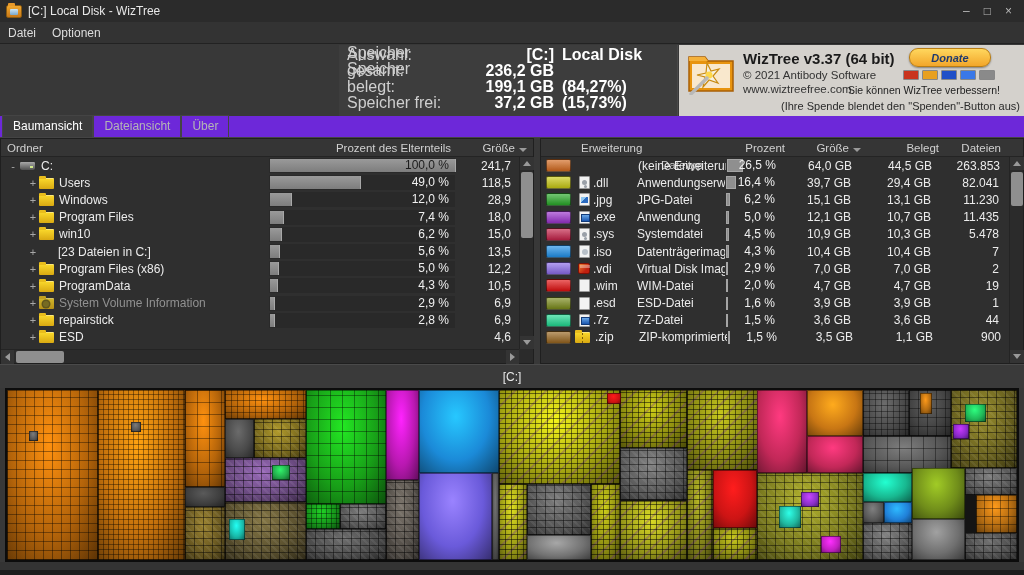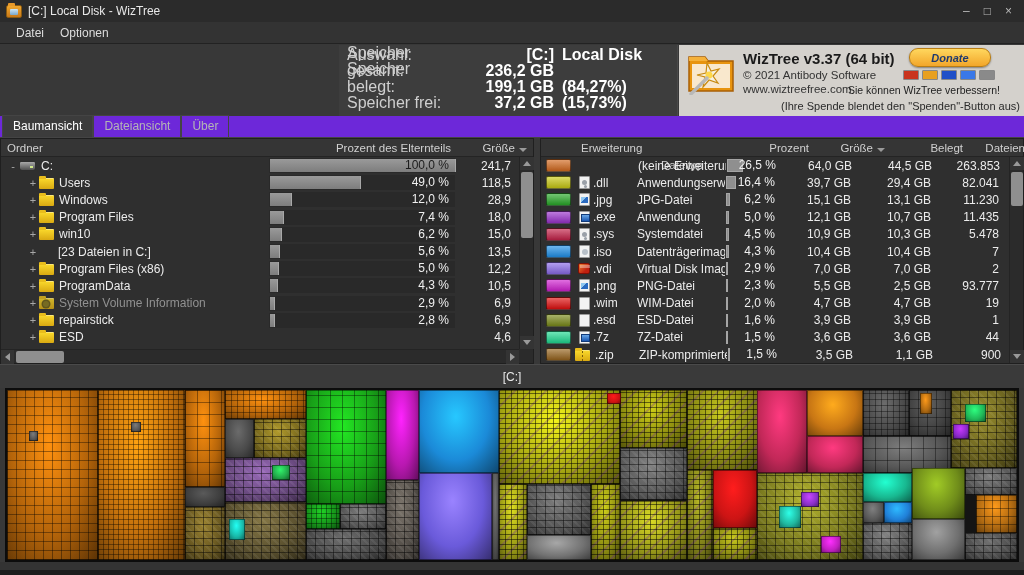--- a/index.html
+++ b/index.html
@@ -14,21 +14,21 @@
               background:linear-gradient(#f0a830,#c87818); border-radius:2px; border:1px solid #8a5a10; }
   .app-icon::before { content:""; position:absolute; left:1px; top:-3px; width:7px; height:3px;
               background:#e8992a; border-radius:1px 1px 0 0; }
   .app-icon::after { content:""; position:absolute; left:3px; top:3px; width:8px; height:6px;
               background:linear-gradient(#cfe6f5,#7aa8cc); border-radius:1px; }
   .win-controls { margin-left:auto; display:flex; gap:14px; color:#b8b8b8; font-size:12px; padding-right:6px; }
   .win-controls span { cursor:default; line-height:20px; }
 
   
   .menubar { position:absolute; left:0; top:22px; width:1024px; height:22px; background:#333333;
-             display:flex; align-items:center; padding-left:8px; border-bottom:1px solid #222; }
+             display:flex; align-items:center; border-bottom:1px solid #222; }
   .menu-item { color:#ddd; font-size:12px; padding:2px 8px; }
 
   
   .toppanel { position:absolute; left:0; top:45px; width:1024px; height:71px; background:#383838; }
   .scan-section { position:absolute; left:0; top:0; width:338px; height:71px; border-right:1px solid #4a4a4a; }
   .lbl { color:#d8d8d8; font-size:12px; }
   .select-label { position:absolute; left:10px; top:12px; }
   .drive-select { position:absolute; left:76px; top:8px; width:188px; height:21px; background:#2e2e2e;
                   border:1px solid #5a5a5a; color:#e8e8e8; font-size:12px; display:flex; align-items:center;
                   padding:0 8px; }
@@ -406,21 +406,21 @@
           </div>
       </div>
       <div class="sb-corner"></div>
     </div>
 
     <div class="right-panel">
       <div class="grid-header">
         <span class="hc" style="flex:0 0 34px;"></span>
         <span class="hc" style="flex:0 0 80px;">Erweiterung</span>
         <span class="hc" style="flex:0 0 84px;margin-top:34px;">Dateityp</span>
-        <span class="hc" style="flex:0 0 52px; text-align:right;margin-left:24px;">Prozent</span>
+        <span class="hc" style="flex:0 0 52px; text-align:right;">Prozent</span>
         <span class="hc" style="flex:0 0 76px; text-align:right;"><span>Größe</span><span class="sort-desc"></span></span>
         <span class="hc" style="flex:0 0 78px; text-align:right;">Belegt</span>
         <span class="hc" style="flex:0 0 62px; text-align:right;">Dateien</span>
       </div>
       <div class="rows" id="ext-rows">
           <div class="ext-row">
      <span class="e-swatchcol">
               <span class="swatch" style="background: linear-gradient(rgba(255, 255, 255, 0.35), rgba(0, 0, 0, 0.15)), rgb(210, 105, 30);"></span>
             </span>
      <span class="e-icon">
@@ -530,37 +530,20 @@
             </span>
      <span class="e-ext">.vdi</span>
      <span class="e-type">Virtual Disk Image</span>
      <span class="e-pct">
        <i class="pct-bar" style="width:1.798px"></i>
        <b class="pct-text" style="font-weight:normal">2,9 %</b>
      </span>
      <span class="e-size">7,0 GB</span>
      <span class="e-belegt">7,0 GB</span>
      <span class="e-files">2</span>
-   </div>
-          <div class="ext-row">
-     <span class="e-swatchcol">
-              <span class="swatch" style="background: linear-gradient(rgba(255, 255, 255, 0.35), rgba(0, 0, 0, 0.15)), rgb(208, 32, 208);"></span>
-            </span>
-     <span class="e-icon">
-              <span class="icon i-image"></span>
-            </span>
-     <span class="e-ext">.png</span>
-     <span class="e-type">PNG-Datei</span>
-     <span class="e-pct">
-       <i class="pct-bar" style="width:1.426px"></i>
-       <b class="pct-text" style="font-weight:normal">2,3 %</b>
-     </span>
-     <span class="e-size">5,5 GB</span>
-     <span class="e-belegt">2,5 GB</span>
-     <span class="e-files">93.777</span>
    </div>
           <div class="ext-row">
      <span class="e-swatchcol">
               <span class="swatch" style="background: linear-gradient(rgba(255, 255, 255, 0.35), rgba(0, 0, 0, 0.15)), rgb(224, 16, 16);"></span>
             </span>
      <span class="e-icon">
               <span class="icon i-page"></span>
             </span>
      <span class="e-ext">.wim</span>
      <span class="e-type">WIM-Datei</span>

